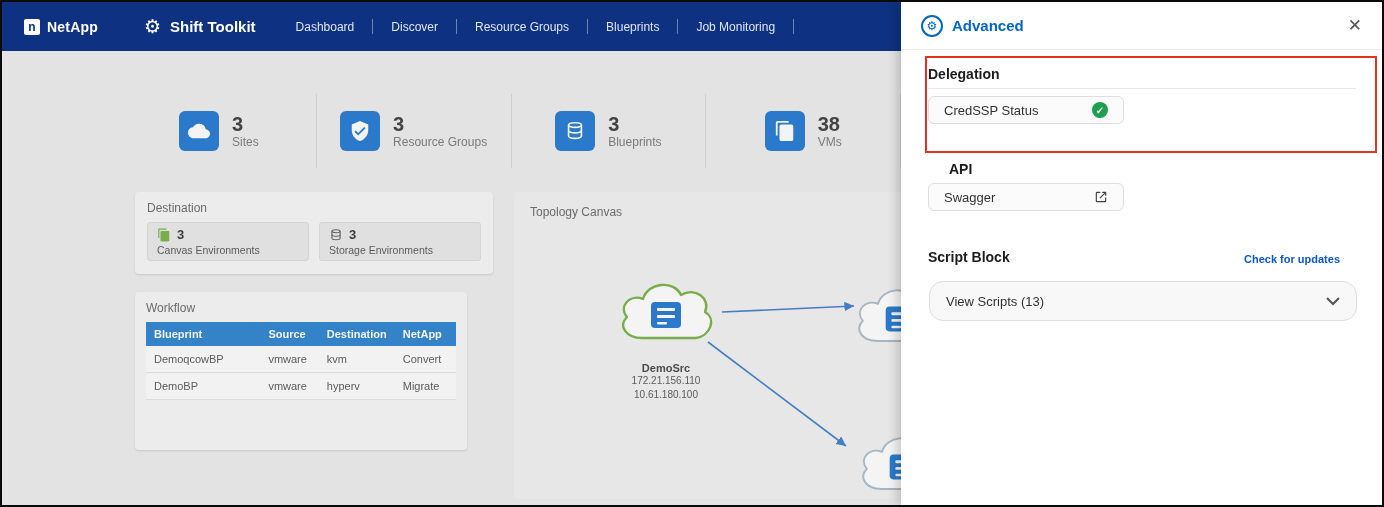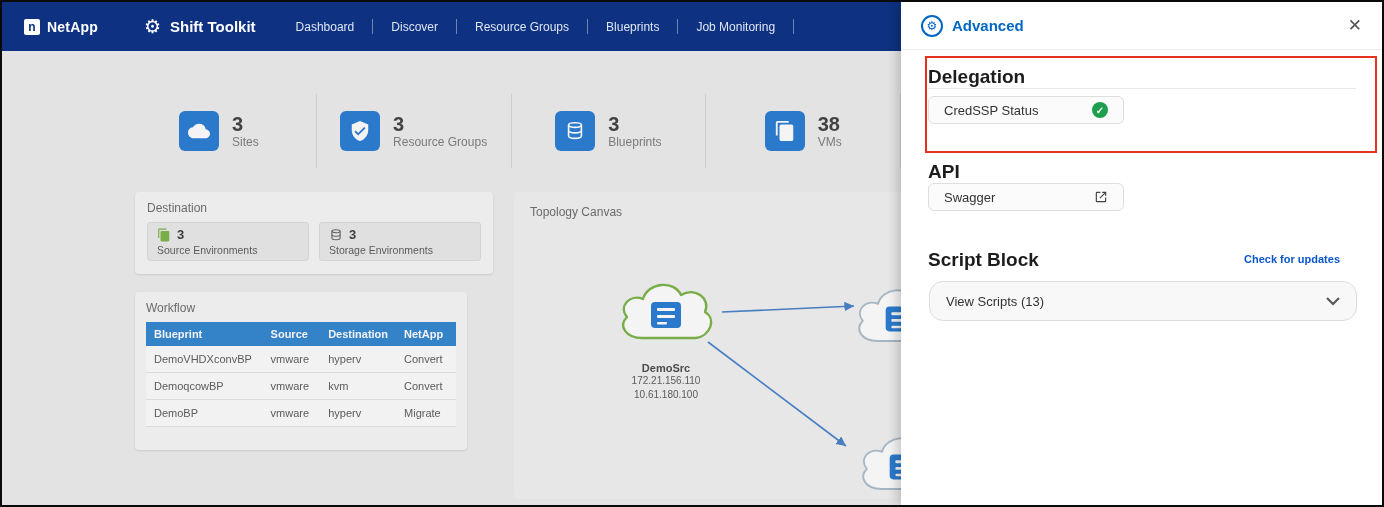--- a/index.html
+++ b/index.html
@@ -71,22 +71,22 @@
            box-shadow:-4px 0 10px rgba(0,0,0,.18); }
   .panel-header { position:absolute; left:0; top:0; width:100%; height:48px; border-bottom:1px solid #ececec;
                   display:flex; align-items:center; padding:0 20px; gap:9px; }
   .adv-icon { width:22px; height:22px; border:2px solid #0067c5; border-radius:50%; color:#0067c5;
               display:flex; align-items:center; justify-content:center; font-size:12px; line-height:1; flex:0 0 auto; }
   .panel-title { font-size:15px; font-weight:bold; color:#0067c5; }
   .close-btn { margin-left:auto; font-size:17px; color:#555; cursor:pointer; }
 
   .red-box { position:absolute; left:24px; top:54px; width:452px; height:97px; border:2px solid #e6311f;
              z-index:6; pointer-events:none; }
-  .sec-heading { font-size:19px; font-weight:bold; color:#1c1c1c; position:absolute; left:27px; }
-  .h-delegation { top:64px; } .h-api { top:159px; } .h-script { top:247px; }
+  .sec-heading { font-size:14px; font-weight:bold; color:#1c1c1c; position:absolute; left:27px; }
+  .h-delegation { top:64px; } .h-api { top:159px;margin-left:21px; } .h-script { top:247px; }
   .h-rule { position:absolute; left:27px; width:428px; height:1px; background:#e9e9e9; top:86px; }
 
   .panel-btn { position:absolute; left:27px; width:196px; height:28px; background:#fbfbfb; border:1px solid #dedede;
                border-radius:6px; display:flex; align-items:center; justify-content:space-between;
                padding:0 15px; font-size:13px; color:#333; cursor:pointer; }
   .btn-credssp { top:94px; } .btn-swagger { top:181px; }
   .check-badge { width:16px; height:16px; border-radius:50%; background:#1e9e4f; color:#fff; font-size:10px;
                  display:flex; align-items:center; justify-content:center; font-weight:bold; }
   .ext-icon svg { width:14px; height:14px; display:block; }
 
@@ -176,21 +176,21 @@
   <div class="env-card">
     <div class="card-title">Destination</div>
     <div class="env-items">
       <div class="env-item">
         <div class="env-top">
           <svg viewBox="0 0 24 24">
               <path fill="#76b041" d="M16 1H4c-1.1 0-2 .9-2 2v14h2V3h12V1zm3 4H8c-1.1 0-2 .9-2 2v14c0 1.1.9 2 2 2h11c1.1 0 2-.9 2-2V7c0-1.1-.9-2-2-2z"></path>
             </svg>
           <span>3</span>
         </div>
-        <div class="env-lbl">Source Environments</div>
+        <div class="env-lbl">Canvas Environments</div>
       </div>
       <div class="env-item">
         <div class="env-top">
           <svg viewBox="0 0 24 24" fill="none" stroke="#555" stroke-width="1.8">
             <ellipse cx="12" cy="5.5" rx="7" ry="2.5"></ellipse>
             <path d="M5 5.5v6c0 1.4 3.1 2.5 7 2.5s7-1.1 7-2.5v-6"></path>
             <path d="M5 11.5v6c0 1.4 3.1 2.5 7 2.5s7-1.1 7-2.5v-6"></path>
           </svg>
           <span>3</span>
         </div>
@@ -204,26 +204,20 @@
     <table class="wf-table">
       <thead>
         <tr>
           <th>Blueprint</th>
           <th>Source</th>
           <th>Destination</th>
           <th>NetApp</th>
         </tr>
       </thead>
       <tbody>
-        <tr>
-          <td>DemoVHDXconvBP</td>
-          <td>vmware</td>
-          <td>hyperv</td>
-          <td>Convert</td>
-        </tr>
         <tr>
           <td>DemoqcowBP</td>
           <td>vmware</td>
           <td>kvm</td>
           <td>Convert</td>
         </tr>
         <tr>
           <td>DemoBP</td>
           <td>vmware</td>
           <td>hyperv</td>

